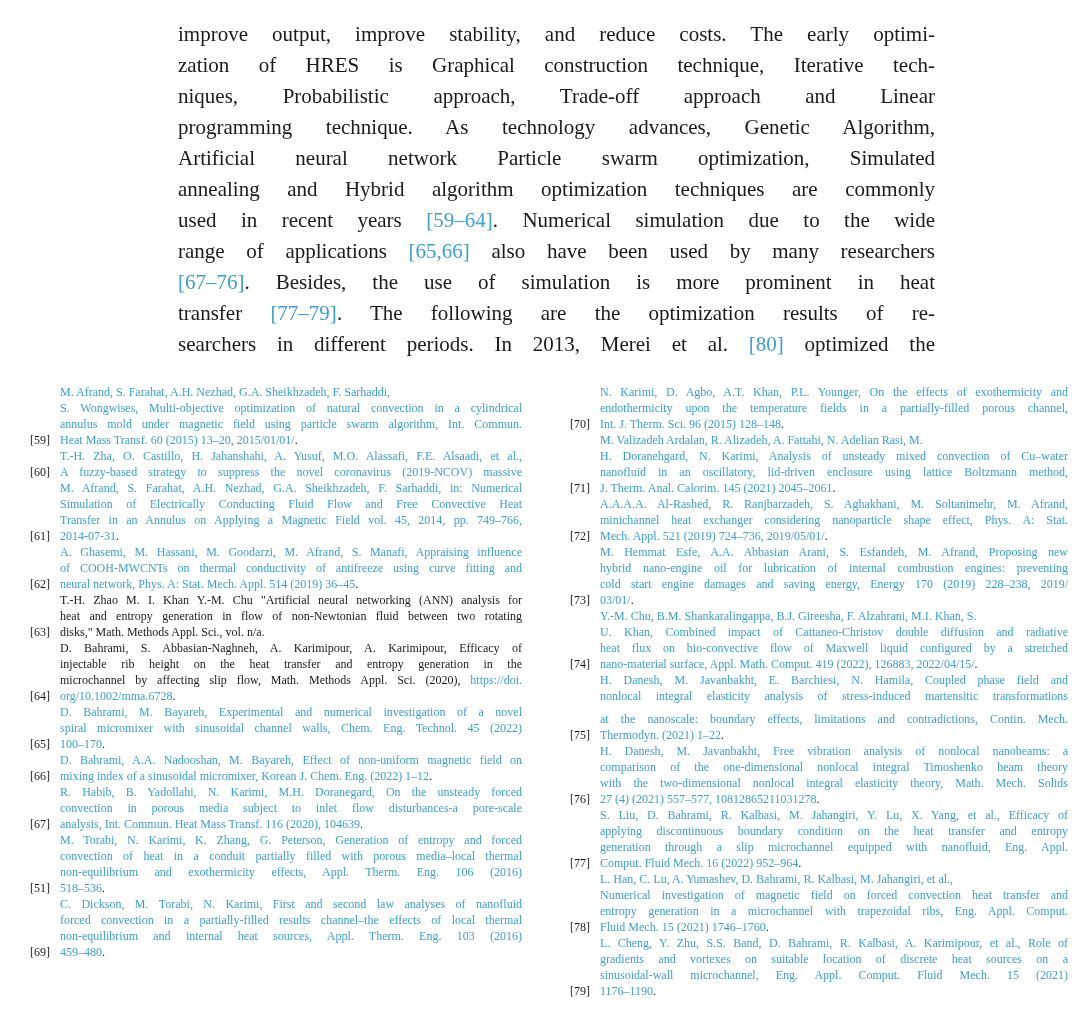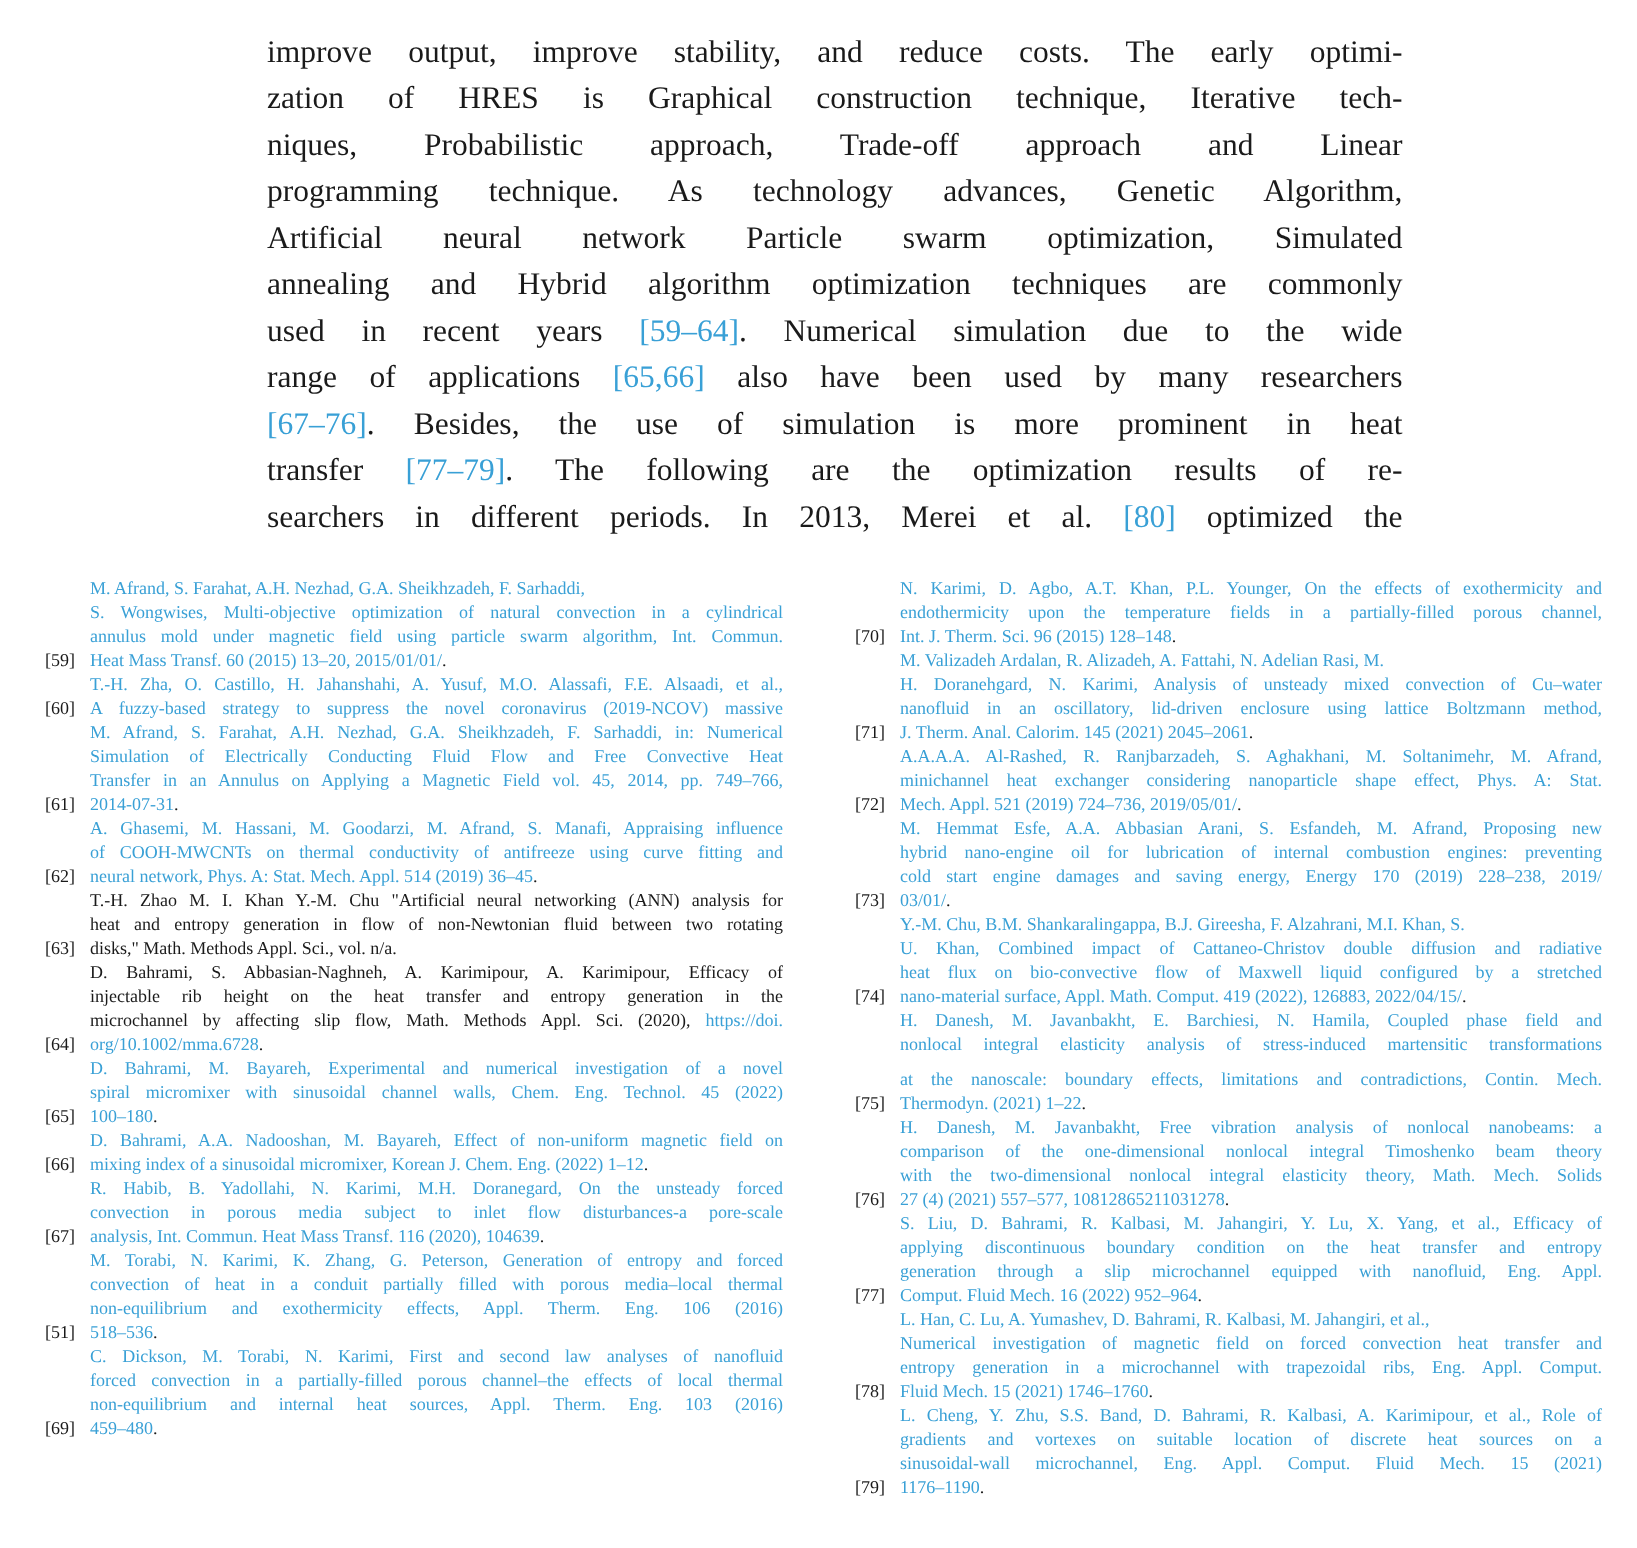--- a/index.html
+++ b/index.html
@@ -86,21 +86,21 @@
           <div class="rline j"><span class="run">injectable rib height on the heat transfer and entropy generation in the</span></div>
           <div class="rline j"><span class="run">microchannel by affecting slip flow, Math. Methods Appl. Sci. (2020), </span><span class="lnk">https://doi.</span></div>
           <div class="rline"><span class="lnk">org/10.1002/mma.6728</span><span class="run">.</span></div>
         </div>
       </div>
       <div class="ref">
         <span class="refnum">[65]</span>
         <div class="reftext">
           <div class="rline j"><span class="lnk">D. Bahrami, M. Bayareh, Experimental and numerical investigation of a novel</span></div>
           <div class="rline j"><span class="lnk">spiral micromixer with sinusoidal channel walls, Chem. Eng. Technol. 45 (2022)</span></div>
-          <div class="rline"><span class="lnk">100–180</span><span class="run">.</span></div>
+          <div class="rline"><span class="lnk">100–170</span><span class="run">.</span></div>
         </div>
       </div>
       <div class="ref">
         <span class="refnum">[66]</span>
         <div class="reftext">
           <div class="rline j"><span class="lnk">D. Bahrami, A.A. Nadooshan, M. Bayareh, Effect of non-uniform magnetic field on</span></div>
           <div class="rline"><span class="lnk">mixing index of a sinusoidal micromixer, Korean J. Chem. Eng. (2022) 1–12</span><span class="run">.</span></div>
         </div>
       </div>
       <div class="ref">
@@ -117,21 +117,21 @@
           <div class="rline j"><span class="lnk">M. Torabi, N. Karimi, K. Zhang, G. Peterson, Generation of entropy and forced</span></div>
           <div class="rline j"><span class="lnk">convection of heat in a conduit partially filled with porous media–local thermal</span></div>
           <div class="rline j"><span class="lnk">non-equilibrium and exothermicity effects, Appl. Therm. Eng. 106 (2016)</span></div>
           <div class="rline"><span class="lnk">518–536</span><span class="run">.</span></div>
         </div>
       </div>
       <div class="ref">
         <span class="refnum">[69]</span>
         <div class="reftext">
           <div class="rline j"><span class="lnk">C. Dickson, M. Torabi, N. Karimi, First and second law analyses of nanofluid</span></div>
-          <div class="rline j"><span class="lnk">forced convection in a partially-filled porous channel–the effects of local thermal</span></div>
+          <div class="rline j"><span class="lnk">forced convection in a partially-filled results channel–the effects of local thermal</span></div>
           <div class="rline j"><span class="lnk">non-equilibrium and internal heat sources, Appl. Therm. Eng. 103 (2016)</span></div>
           <div class="rline"><span class="lnk">459–480</span><span class="run">.</span></div>
         </div>
       </div>
     </div>
   <div class="refs refs-right" id="refs-right">
       <div class="ref">
         <span class="refnum">[70]</span>
         <div class="reftext">
           <div class="rline j"><span class="lnk">N. Karimi, D. Agbo, A.T. Khan, P.L. Younger, On the effects of exothermicity and</span></div>

